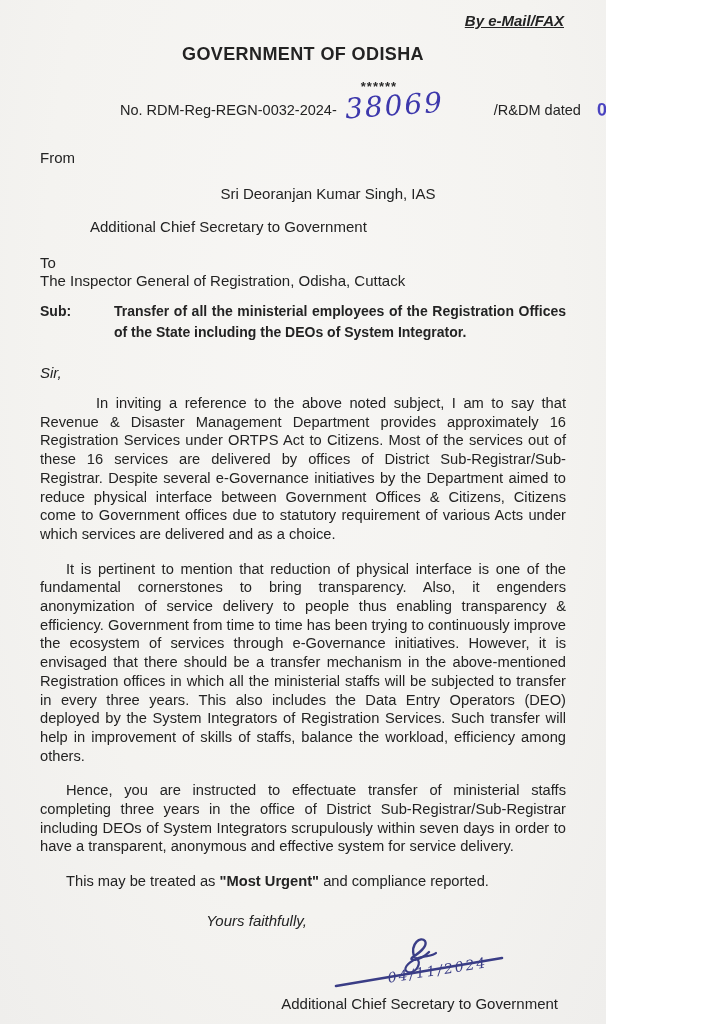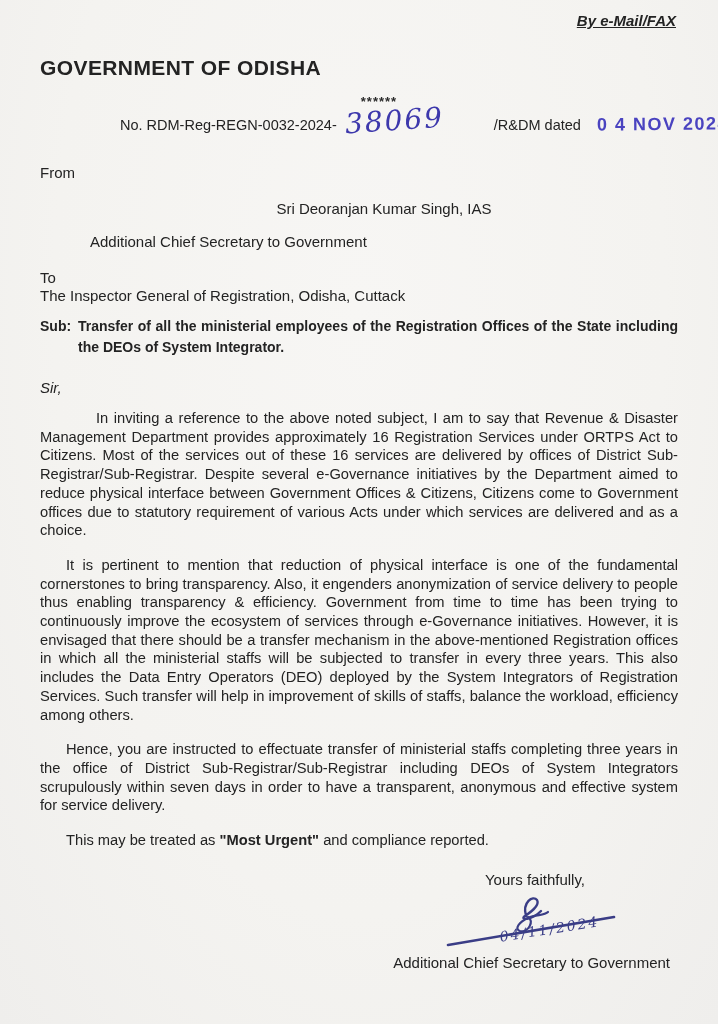--- a/index.html
+++ b/index.html
@@ -10,38 +10,39 @@
   }
   * { box-sizing: border-box; }
   html, body { margin: 0; padding: 0; }
   body {
     width: 718px;
     font-family: "Liberation Sans", sans-serif;
     color: var(--text);
   }
   .page {
     position: relative;
-    width: 718px;
+    width: 606px;
     height: 1024px;
     padding: 12px 40px 8px 40px;
     background: radial-gradient(ellipse at 50% 30%, #f7f6f4 0%, #f4f3f0 60%, #efeeec 100%);
     overflow: hidden;
   }
   .delivery {
     text-align: right;
     font-weight: bold;
     font-style: italic;
     text-decoration: underline;
     font-size: 15px;
     padding-right: 2px;
   }
   .title1 {
-    margin-top: 27px;
-    font-weight: bold;
-    font-size: 21px;
+    margin-top: 15px;
+    text-align: center;
+    font-weight: bold;
+    font-size: 18px;
     letter-spacing: 0.4px;
   }
   .title2 {
     margin-top: 21px;
     text-align: center;
     font-weight: bold;
     font-size: 15.5px;
     letter-spacing: 0.3px;
   }
   .ref-line {
@@ -91,42 +92,43 @@
   .to-label { margin-top: 19px; }
   .to-recipient { margin-top: 1px; font-size: 15px; }
   .subject {
     display: flex;
     margin-top: 12px;
     font-weight: bold;
     font-size: 14px;
     line-height: 21px;
   }
   .subject-label { flex: none; width: 38px; }
-  .subject-text { text-align: justify; }
+  .subject-text { text-align: justify; margin-left: 36px; }
   .salutation { margin-top: 21px; font-size: 15px; font-style: italic; }
   .para {
     margin-top: 13px;
     font-size: 14.7px;
     line-height: 18.7px;
     text-align: justify;
   }
   .para.p1 { text-indent: 56px; }
   .para.p2 { margin-top: 16px; text-indent: 26px; }
   .para.p3 { margin-top: 16px; text-indent: 26px; }
   .urgent {
     margin-top: 17px;
     font-size: 14.7px;
     text-indent: 26px;
   }
   .urgent b { font-weight: bold; }
   .valediction {
     margin-top: 23px;
-    text-align: right;
+    text-align: center;
     padding-right: 93px;
     font-size: 15px;
+    font-style: italic;
   }
   .signature-area {
     position: relative;
     height: 62px;
     margin-top: 4px;
   }
   .sig-svg {
     position: absolute;
     top: 0;
     right: 48px;

